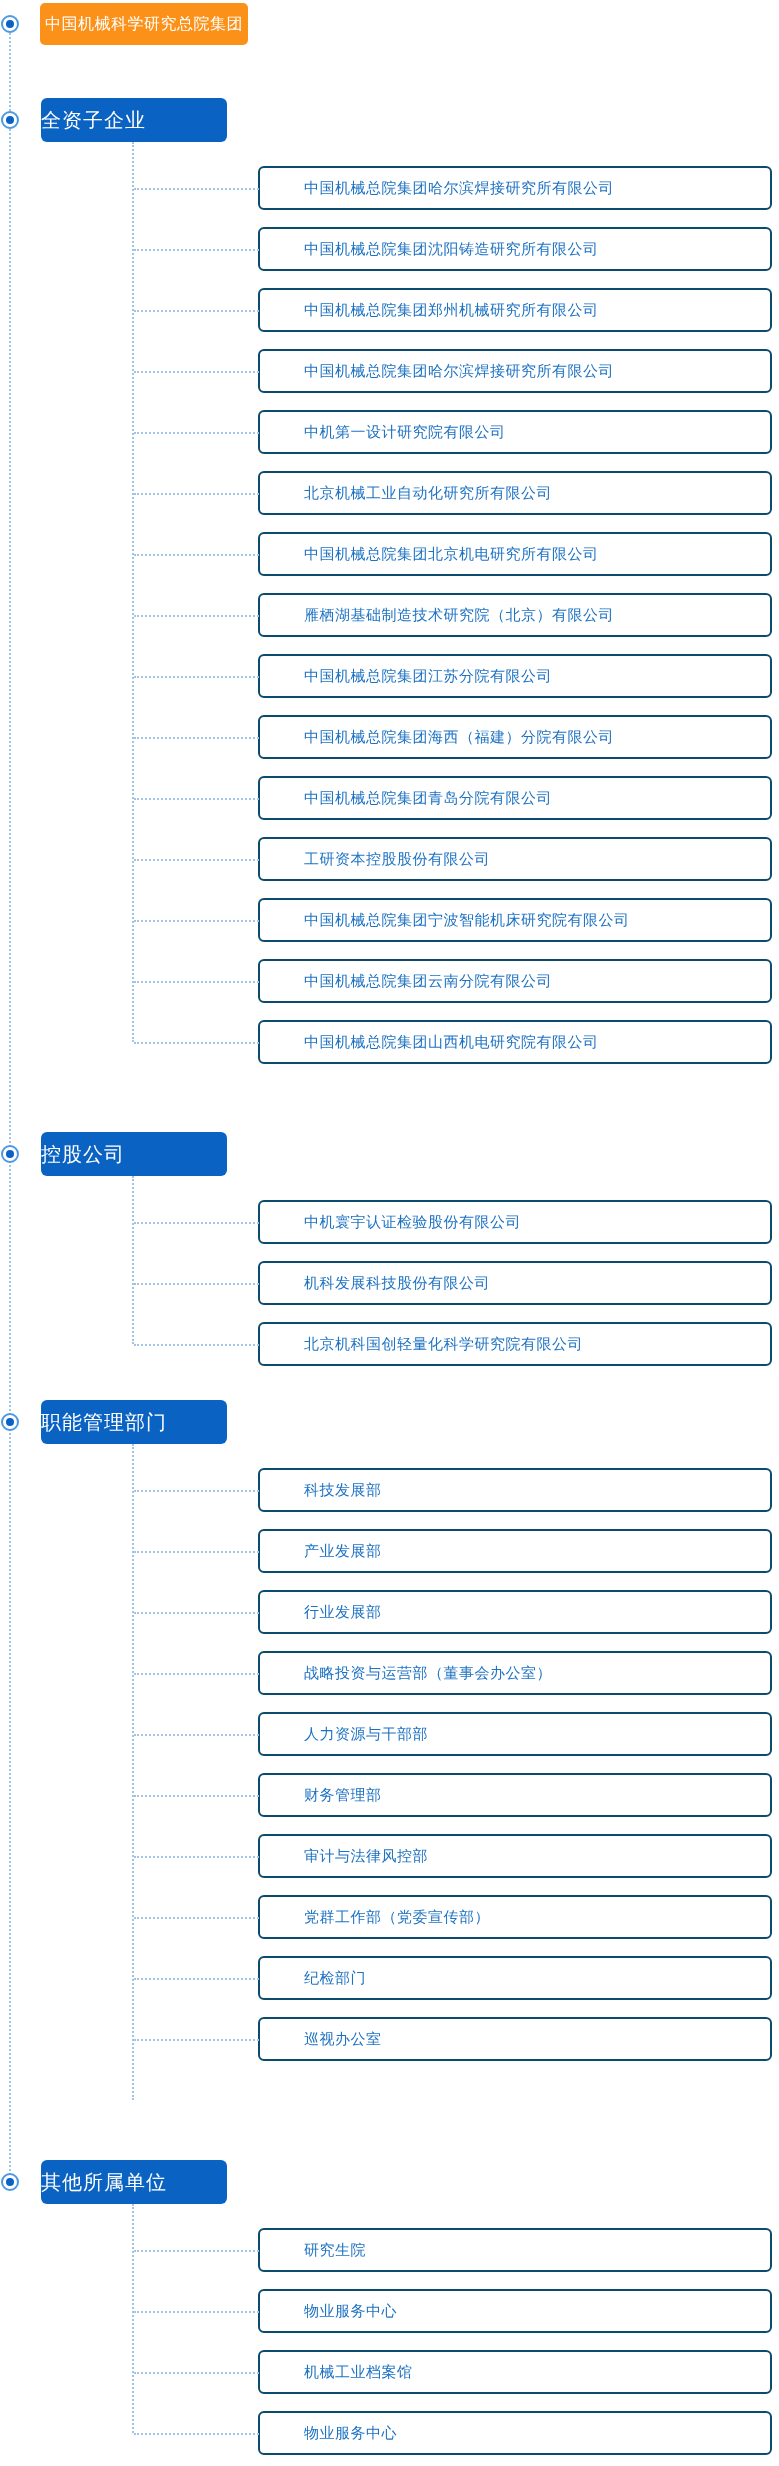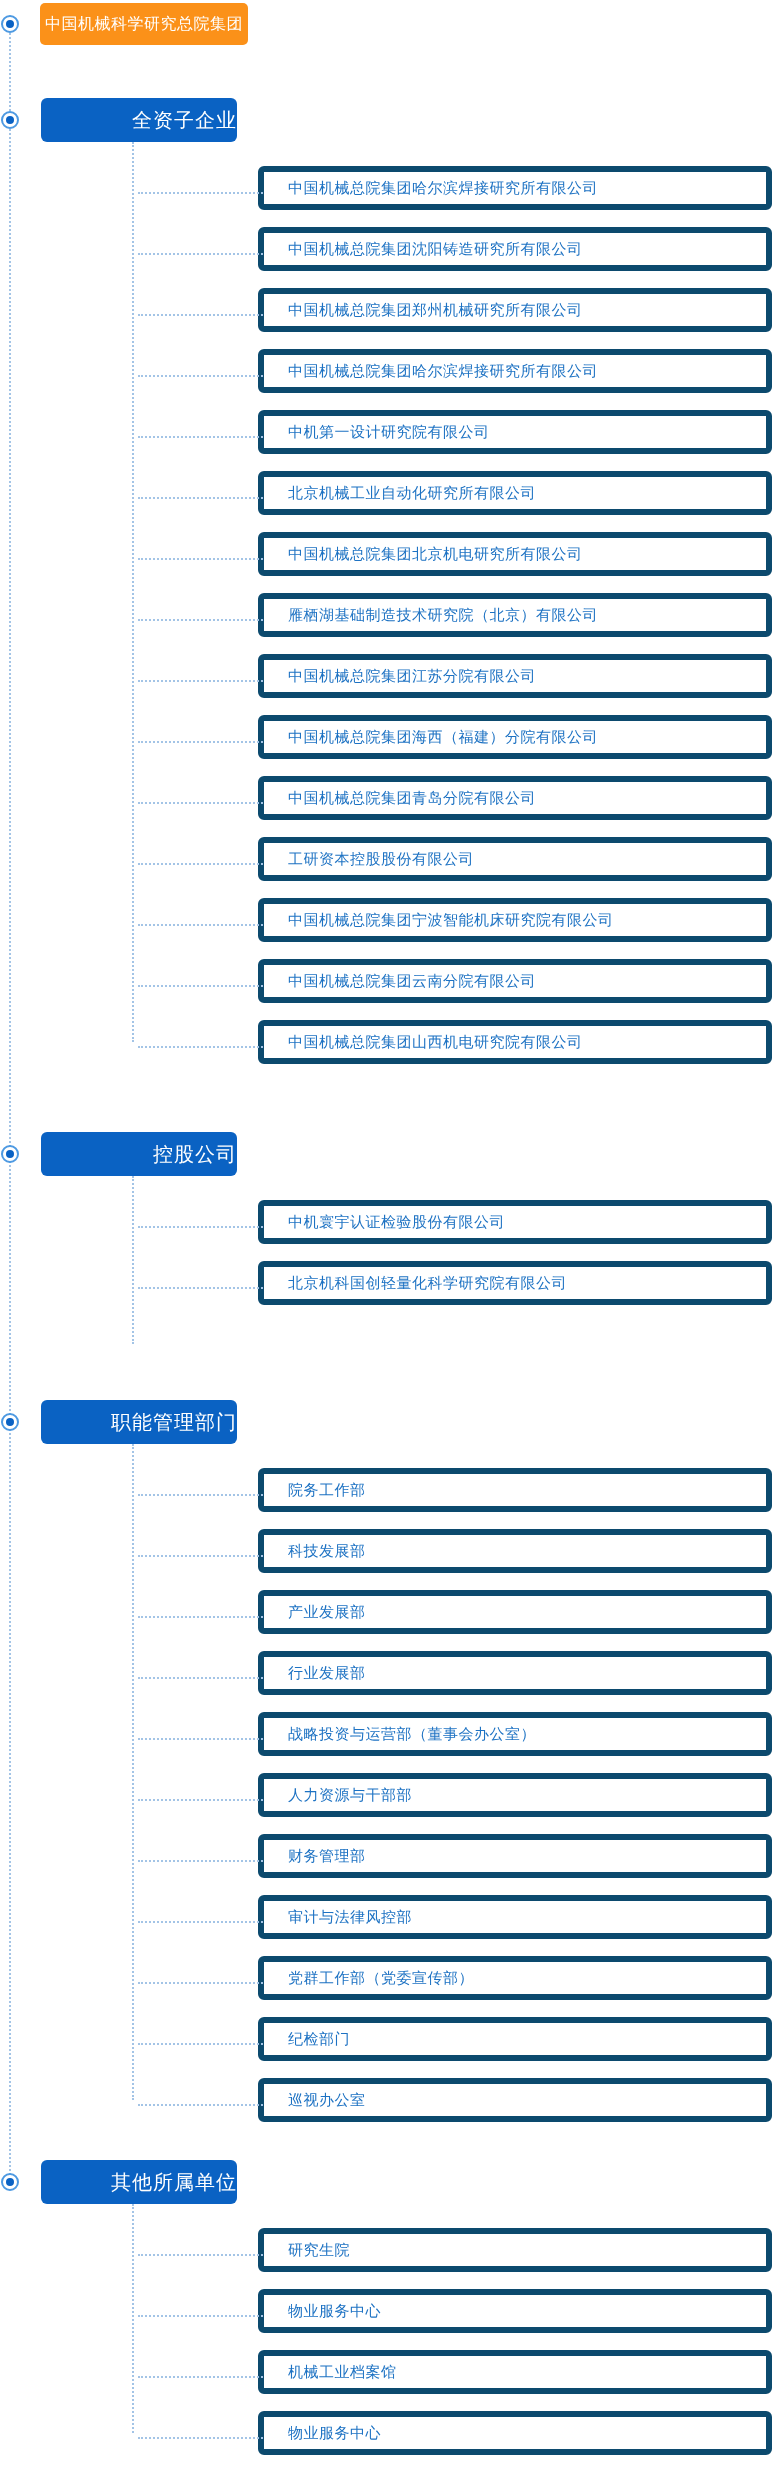--- a/index.html
+++ b/index.html
@@ -24,32 +24,32 @@
     letter-spacing:.5px;}
 
   
   .group{position:absolute;left:0;width:779px;}
   .s1{top:98px;}
   .s2{top:1132px;}
   .s3{top:1400px;}
   .s4{top:2160px;}
   .group .radio{top:13px;}
   .ghead{position:absolute;left:41px;top:0;width:186px;height:44px;background:#0a62c3;
-    border-radius:6px;color:#ffffff;font-size:20px;line-height:44px;text-align:right;
-    letter-spacing:1px;padding-left:10px;}
+    border-radius:6px;color:#ffffff;font-size:20px;line-height:44px;text-align:left;
+    letter-spacing:1px;}
   .gline{position:absolute;left:132px;top:44px;width:0;border-left:2px dotted #a3c4e6;}
   .s1 .gline{height:900px;}
   .s2 .gline{height:168px;}
   .s3 .gline{height:656px;}
   .s4 .gline{height:229px;}
 
   .items{position:absolute;left:258px;top:68px;width:514px;}
   .item{position:relative;box-sizing:border-box;height:44px;margin-bottom:17px;
-    background:#ffffff;border:6px solid #0c4a6e;border-radius:6px;
-    display:flex;align-items:center;padding-left:24px;}
+    background:#ffffff;border:2px solid #0c4a6e;border-radius:6px;
+    display:flex;align-items:center;padding-left:44px;}
   .item::before{content:"";position:absolute;left:-126px;top:20px;width:125px;height:0;
     border-top:2px dotted #a3c4e6;}
   .itxt{color:#1d72c3;font-size:15px;letter-spacing:.5px;white-space:nowrap;}
 </style>
 </head>
 <body>
 
 <div class="canvas">
 
   <div class="main-vline"></div>
@@ -136,38 +136,38 @@
         <span class="dot"></span>
       </span>
     <div class="ghead">控股公司</div>
     <div class="gline"></div>
     <div class="items">
 
         <div class="item">
           <span class="itxt">中机寰宇认证检验股份有限公司</span>
         </div>
 
+        <div class="item">
+          <span class="itxt">机科发展科技股份有限公司</span>
+        </div>
 
         <div class="item">
           <span class="itxt">北京机科国创轻量化科学研究院有限公司</span>
         </div>
       </div>
   </section>
 
   <section class="group s3">
     <span class="radio">
         <span class="dot"></span>
       </span>
     <div class="ghead">职能管理部门</div>
     <div class="gline"></div>
     <div class="items">
 
-        <div class="item">
-          <span class="itxt">院务工作部</span>
-        </div>
 
         <div class="item">
           <span class="itxt">科技发展部</span>
         </div>
 
         <div class="item">
           <span class="itxt">产业发展部</span>
         </div>
 
         <div class="item">

